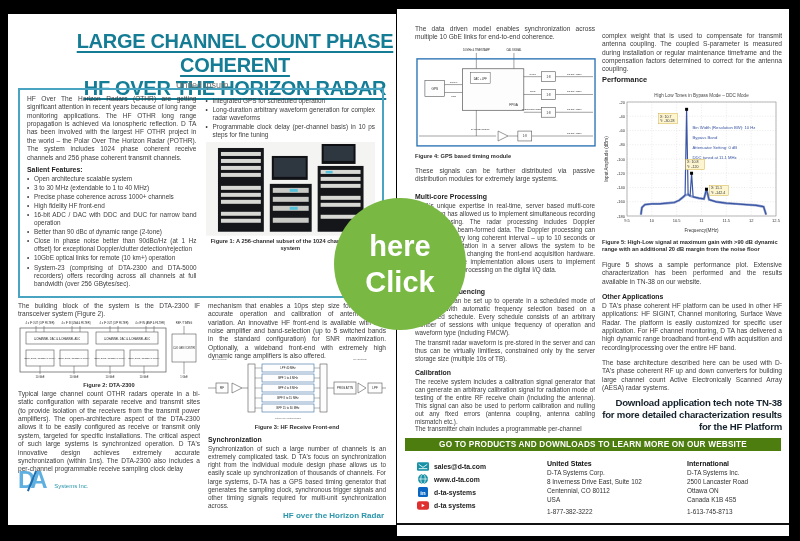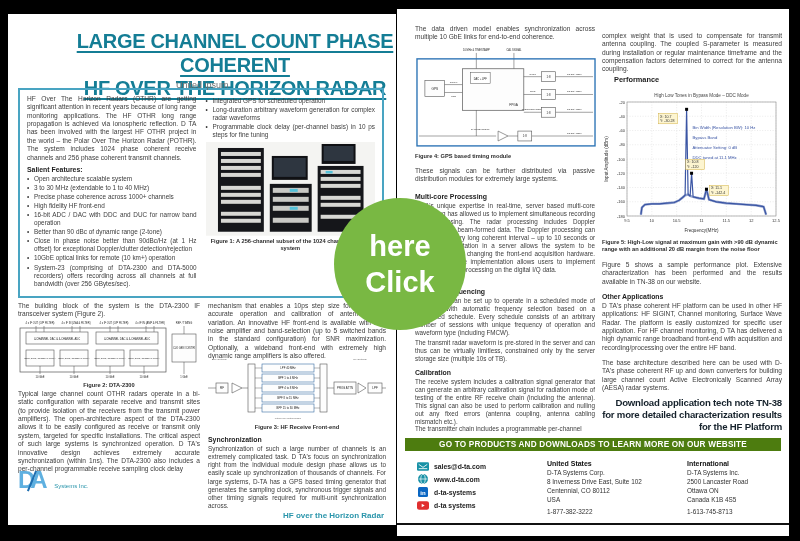--- a/index.html
+++ b/index.html
@@ -326,21 +326,21 @@
   <div class="abs h" style="top:279px;left:18px;">Arbitrary Sequencing</div>
   <div class="abs p" style="top:288px;left:18px;width:180px;font-size:6.3px;">The system can be set up to operate in a scheduled mode of operation with automatic frequency selection based on a predefined schedule. Every schedule consists of an arbitrary number of sessions with unique frequency of operation and waveform type (including FMCW).</div>
   <div class="abs p" style="top:330px;left:18px;width:180px;font-size:6.3px;">The transmit radar waveform is pre-stored in the server and can thus can be virtually limitless, constrained only by the server storage size (multiple 10s of TB).</div>
 
   <div class="abs h" style="top:360px;left:18px;">Calibration</div>
   <div class="abs p" style="top:369px;left:18px;width:180px;font-size:6.3px;">The receive system includes a calibration signal generator that can generate an arbitrary calibration signal for radiation mode of testing of the entire RF receive chain (including the antenna). This signal can also be used to perform calibration and nulling out any fixed errors (antenna coupling, antenna cabling mismatch etc.).</div>
   <div class="abs p" style="top:416px;left:18px;width:180px;font-size:6.3px;">The transmitter chain includes a programmable per-channel</div>
 
   <div class="abs p" style="top:23px;left:205px;width:180px;">complex weight that is used to compensate for transmit antenna coupling. The coupled S-parameter is measured during installation or regular maintenance timeframe and the compensation factors determined to correct for the antenna coupling.</div>
 
-  <div class="abs h" style="top:66px;left:217px;font-size:7.4px;">Performance</div>
+  <div class="abs h" style="top:66px;left:205px;font-size:7.4px;">Performance</div>
 
   <div class="abs figwrap" style="top:80px;left:205px;width:182px;">
     <svg viewBox="0 0 182 146">
         <rect x="0" y="0" width="182" height="146" fill="#ffffff"></rect>
         <rect x="25" y="13" width="149" height="114" fill="#fff" stroke="#888" stroke-width="0.6"></rect>
         <line x1="25" y1="13" x2="25" y2="127" stroke="#bbb" stroke-width="0.3" stroke-dasharray="1,1.6"></line>
         <text x="25" y="132.5" font-size="4" text-anchor="middle" fill="#333">9.5</text>
         <line x1="49.83333333333333" y1="13" x2="49.83333333333333" y2="127" stroke="#bbb" stroke-width="0.3" stroke-dasharray="1,1.6"></line>
         <text x="49.83333333333333" y="132.5" font-size="4" text-anchor="middle" fill="#333">10</text>
         <line x1="74.66666666666666" y1="13" x2="74.66666666666666" y2="127" stroke="#bbb" stroke-width="0.3" stroke-dasharray="1,1.6"></line>

